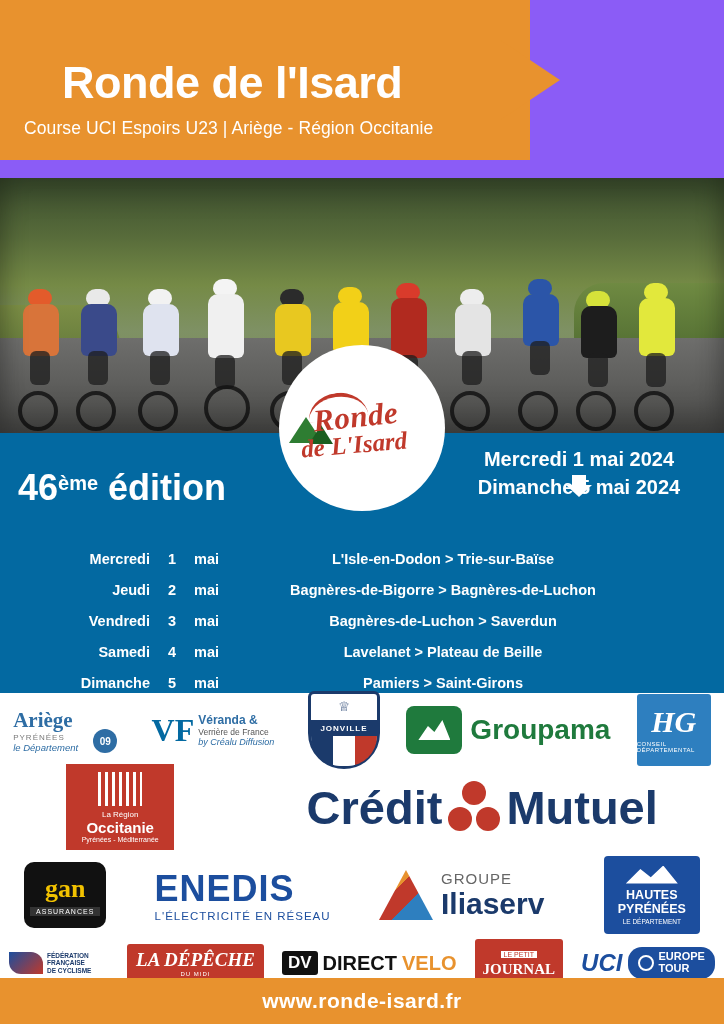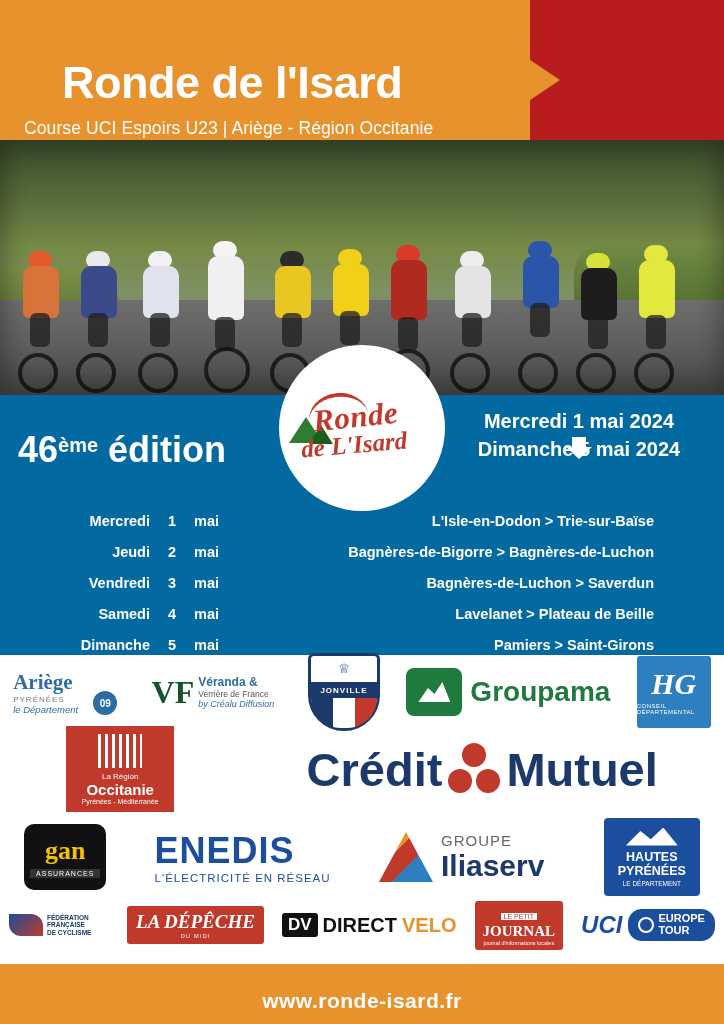--- a/index.html
+++ b/index.html
@@ -12,22 +12,22 @@
   .poster {
     position: relative;
     width: 724px; height: 1024px;
     background: #E8922E;
     overflow: hidden;
   }
 
   
   .header {
     position: relative;
-    height: 140px;
-    background: #b91c1c;
+    height: 178px;
+    background: #8b5cf6;
   }
   .header-bg-left {
     position: absolute;
     left: 0; top: 0;
     width: 530px; height: 160px;
     background: #E8922E;
   }
   .header-arrow {
     position: absolute;
     left: 500px; top: 40px;
@@ -245,21 +245,21 @@
     width: 24px;
     text-align: center;
   }
   .stage-month {
     width: 48px;
     text-align: left;
     padding-left: 10px;
   }
   .stage-route {
     flex: 1;
-    text-align: right;
+    text-align: center;
     padding-right: 70px;
   }
 
   
   .sponsors {
     position: relative;
     background: #ffffff;
     height: 309px;
     padding: 6px 0 0 0;
   }
@@ -286,21 +286,21 @@
   .ariege .a2 { font-size: 8px; color:#7a7a7a; letter-spacing:1px;}
   .ariege .a3 { font-size: 9.5px; color:#2E6DA4; font-style:italic;}
   .ariege-badge {
     position:absolute; right:8px; bottom:6px;
     width:24px;height:24px;border-radius:50%;
     background:#2E6DA4;color:#fff;font-size:10px;font-weight:bold;
     display:flex;align-items:center;justify-content:center;
   }
 
   .veranda { width: 130px; height:60px; position:relative; }
-  .veranda .vf { font-size:32px; font-weight:bold; color:#14532d; font-family:"Liberation Serif",serif; }
+  .veranda .vf { font-size:32px; font-weight:bold; color:#0369a1; font-family:"Liberation Serif",serif; }
   .veranda .vt { font-size:12px; font-weight:bold; color:#2E6DA4; }
   .veranda .vs { font-size:8.5px; color:#555; }
   .veranda .vb { font-size:9px; color:#2E6DA4; font-style:italic; }
 
   .jonville {
     width: 72px; height: 78px;
     background: #ffffff;
     border: 3px solid #1B3A6B;
     border-radius: 6px 6px 36px 36px;
     position: relative;

